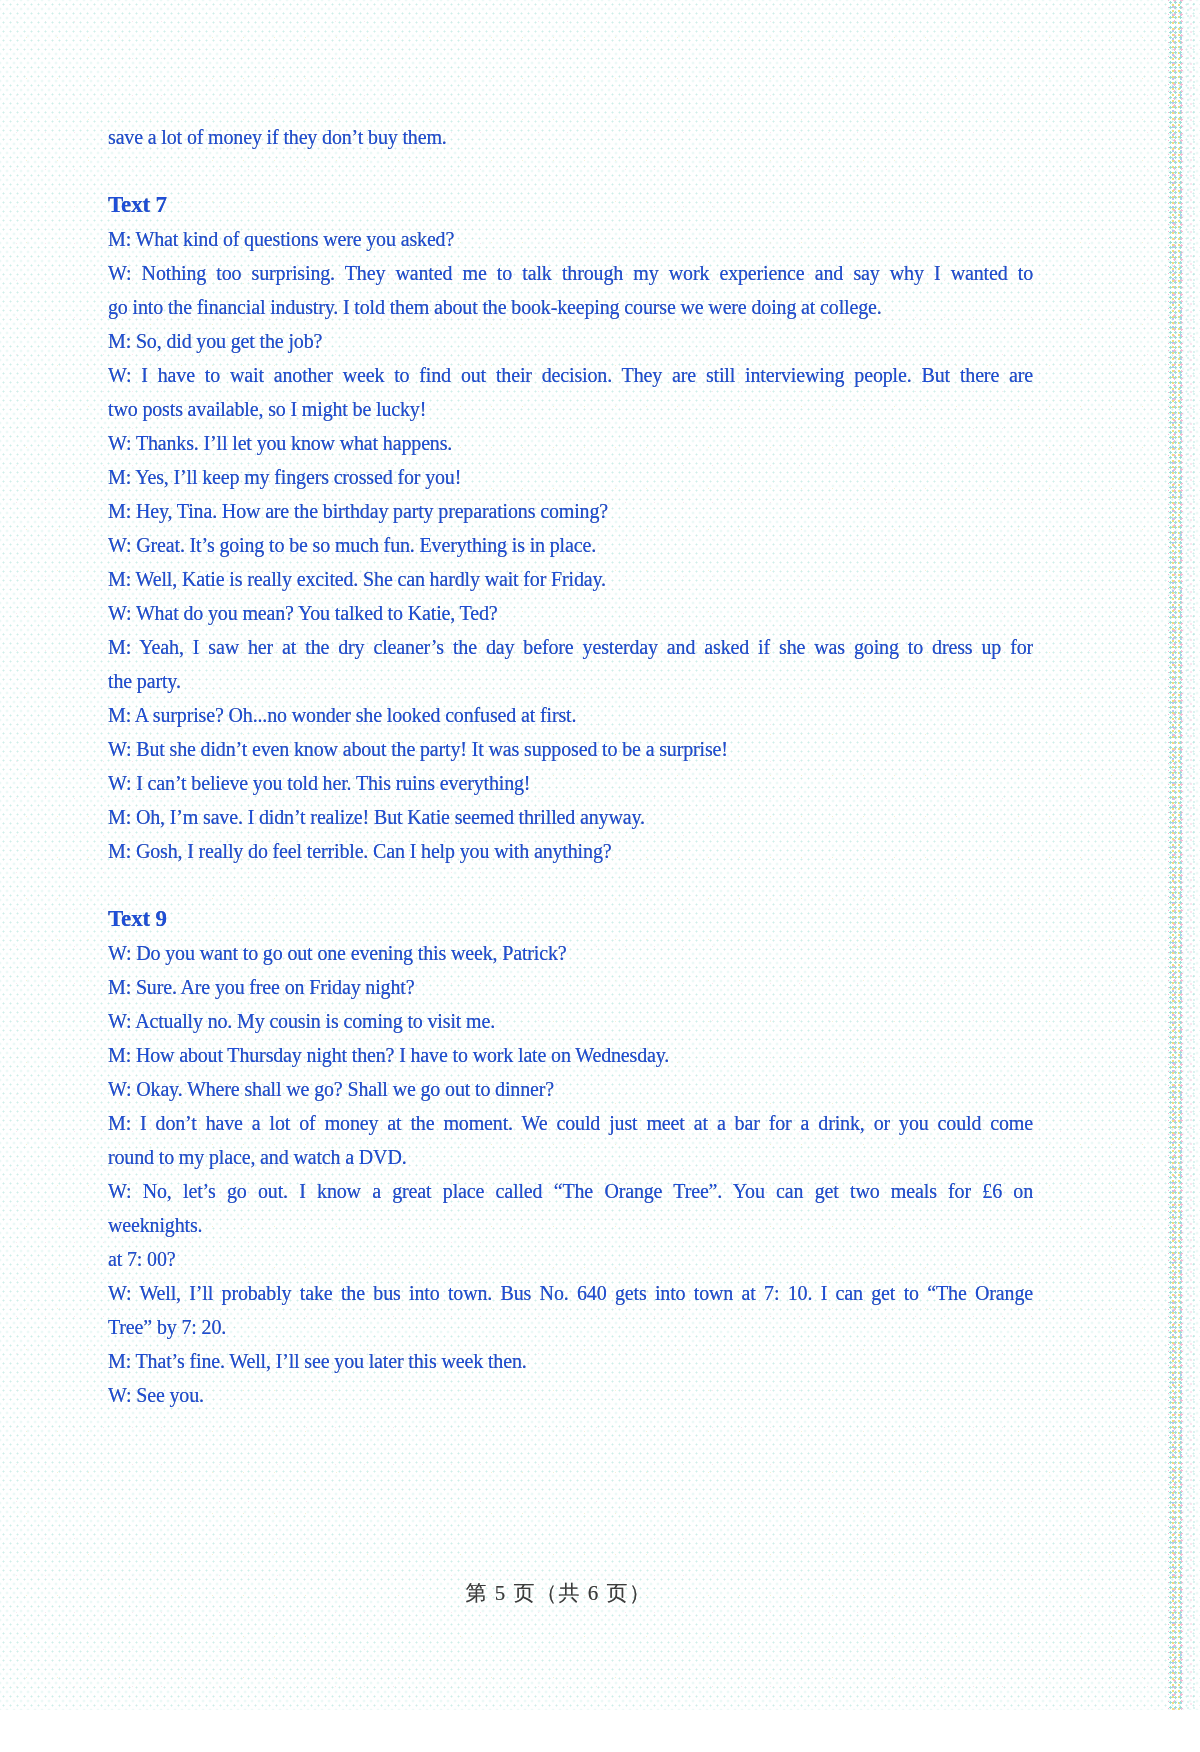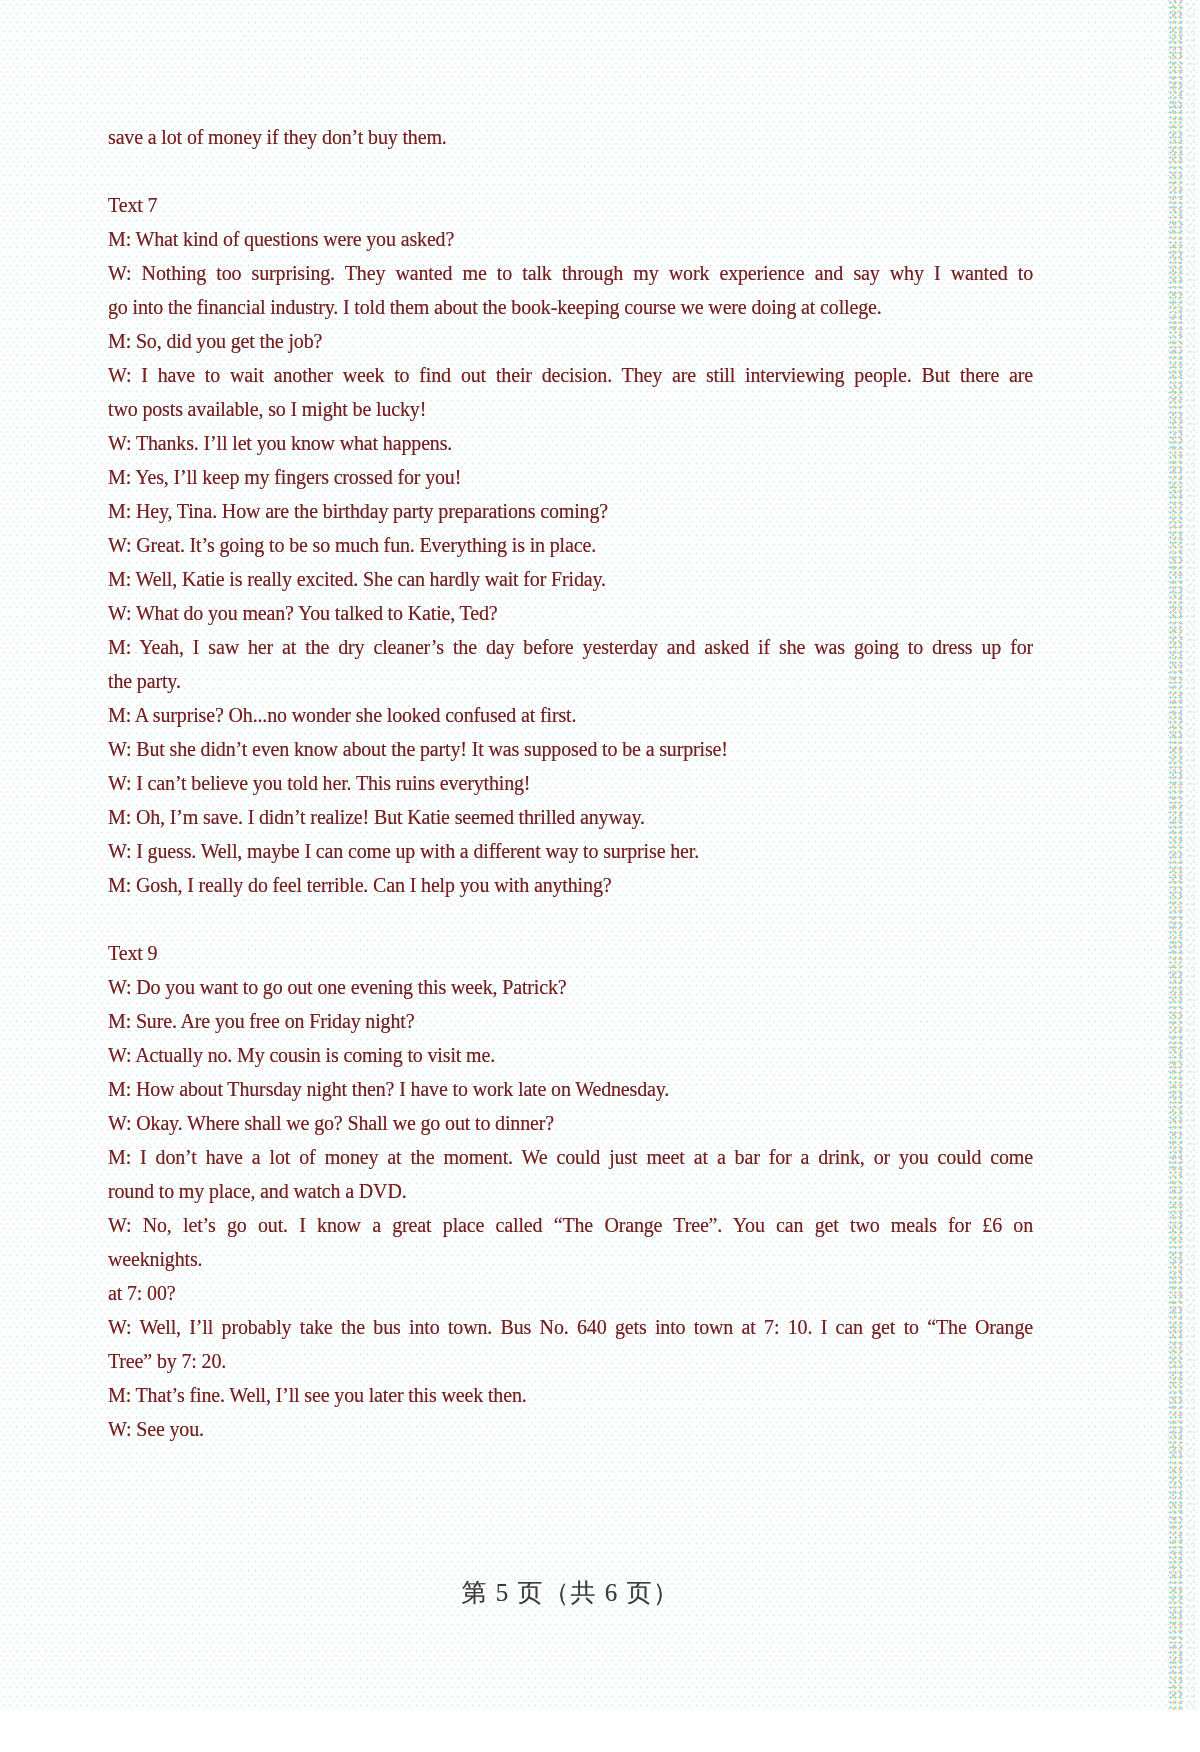--- a/index.html
+++ b/index.html
@@ -51,44 +51,44 @@
       radial-gradient(circle, #f3bcd6 0 1px, rgba(255,255,255,0) 1.4px) 3px 4px / 8px 8px;
   }
   .content {
     position: absolute;
     left: 108px;
     top: 120px;
     width: 925px;
     font-size: 20px;
     line-height: 34px;
     letter-spacing: -0.15px;
-    color: #7f1d1d;
+    color: #1d4ed8;
     text-shadow: 0 0 0.6px rgba(25, 25, 25, 0.55);
   }
   .heading {
     margin: 34px 0 0 0;
-    font-size: 20px;
-    font-weight: normal;
+    font-size: 23px;
+    font-weight: bold;
     line-height: 34px;
   }
   .line {
     white-space: nowrap;
   }
   .line.j {
     white-space: normal;
     text-align: justify;
     text-align-last: justify;
   }
   .footer {
     position: absolute;
-    left: 108px;
+    left: 96px;
     top: 1576px;
     width: 925px;
     text-align: center;
-    font-size: 25px;
+    font-size: 21px;
     line-height: 34px;
     letter-spacing: 1.5px;
     color: #3c3c3c;
     text-shadow: 0 0 0.6px rgba(40, 40, 40, 0.5);
   }
 </style>
 </head>
 <body>
 
 <div class="page">
@@ -109,21 +109,20 @@
       <div class="line">M: Hey, Tina. How are the birthday party preparations coming?</div>
       <div class="line">W: Great. It’s going to be so much fun. Everything is in place.</div>
       <div class="line">M: Well, Katie is really excited. She can hardly wait for Friday.</div>
       <div class="line">W: What do you mean? You talked to Katie, Ted?</div>
       <div class="line j">M: Yeah, I saw her at the dry cleaner’s the day before yesterday and asked if she was going to dress up for</div>
       <div class="line">the party.</div>
       <div class="line">M: A surprise? Oh...no wonder she looked confused at first.</div>
       <div class="line">W: But she didn’t even know about the party! It was supposed to be a surprise!</div>
       <div class="line">W: I can’t believe you told her. This ruins everything!</div>
       <div class="line">M: Oh, I’m save. I didn’t realize! But Katie seemed thrilled anyway.</div>
-      <div class="line">W: I guess. Well, maybe I can come up with a different way to surprise her.</div>
       <div class="line">M: Gosh, I really do feel terrible. Can I help you with anything?</div>
       <div class="heading">Text 9</div>
       <div class="line">W: Do you want to go out one evening this week, Patrick?</div>
       <div class="line">M: Sure. Are you free on Friday night?</div>
       <div class="line">W: Actually no. My cousin is coming to visit me.</div>
       <div class="line">M: How about Thursday night then? I have to work late on Wednesday.</div>
       <div class="line">W: Okay. Where shall we go? Shall we go out to dinner?</div>
       <div class="line j">M: I don’t have a lot of money at the moment. We could just meet at a bar for a drink, or you could come</div>
       <div class="line">round to my place, and watch a DVD.</div>
       <div class="line j">W: No, let’s go out. I know a great place called “The Orange Tree”. You can get two meals for £6 on</div>

